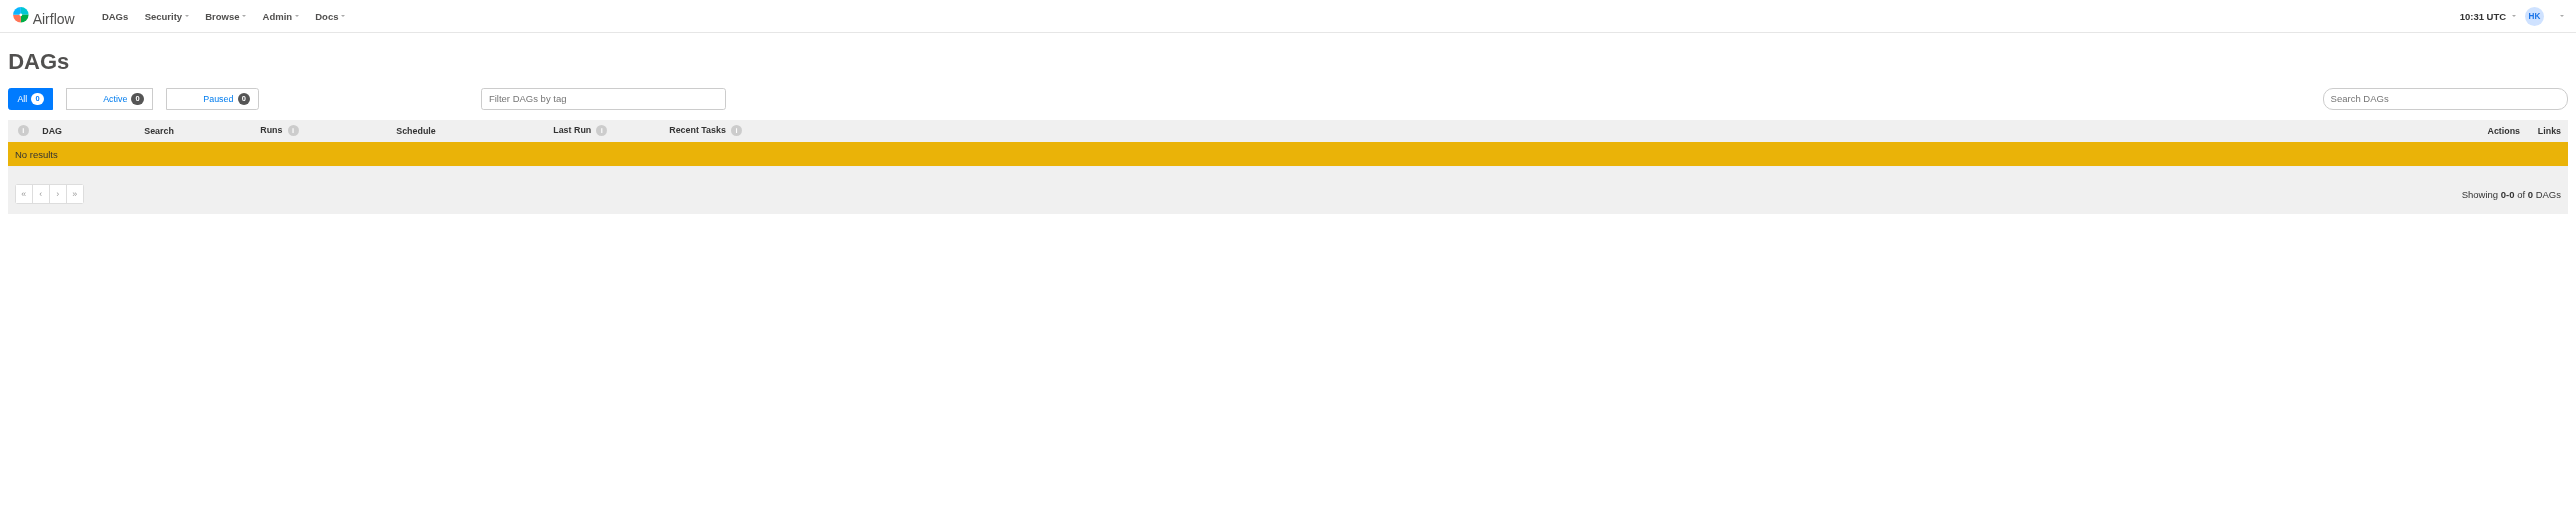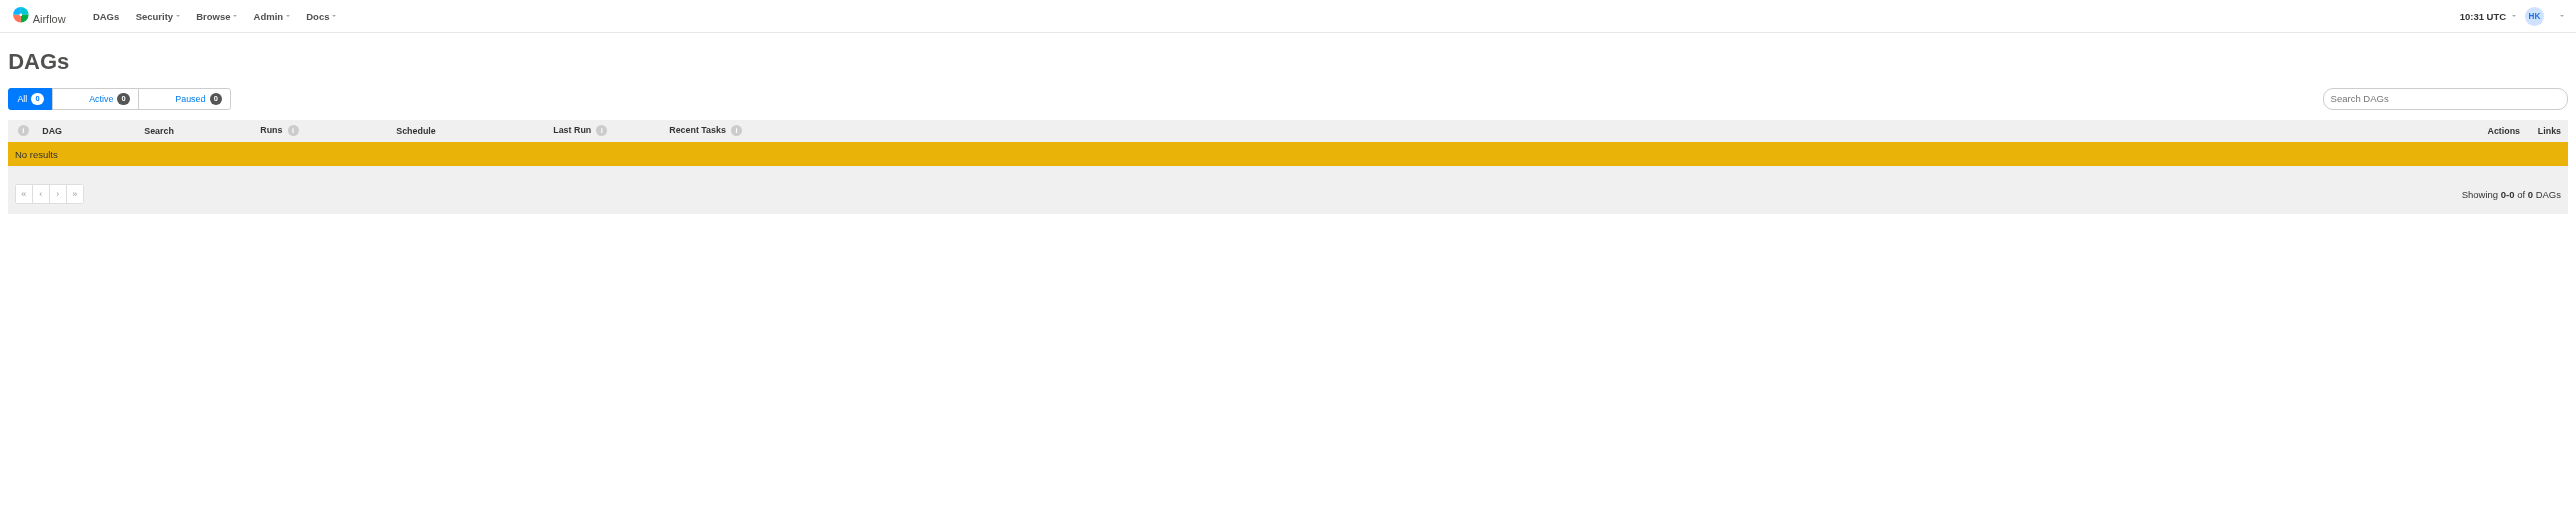--- a/index.html
+++ b/index.html
@@ -17,21 +17,21 @@
     padding: 0 12.3px;
     border-bottom: 0.7px solid #e6e6e6;
   }
   .brand {
     display: flex;
     align-items: center;
     margin-right: 19px;
     cursor: pointer;
   }
   .brand-text {
-    font-size: 11px;
+    font-size: 14px;
     color: #51504f;
     margin-left: 2.7px;
     margin-top: 6px;
   }
   .nav-items { display: flex; align-items: center; }
   .nav-item {
     font-size: 9.5px;
     font-weight: 600;
     color: #51504f;
     padding: 9.5px 8.2px;
@@ -82,20 +82,21 @@
   .controls-row {
     display: flex;
     align-items: center;
     gap: 11px;
     margin-bottom: 9.5px;
   }
   .filter-group {
     display: flex;
     border-radius: 2.7px;
     overflow: visible;
+    gap: 14px;
   }
   .filter-btn {
     display: flex;
     align-items: center;
     gap: 4.1px;
     padding: 4.1px 8.2px;
     font-size: 8.9px;
     border: 0.7px solid #ccc;
     background: #fff;
     color: #017cee;
@@ -255,20 +256,21 @@
       <div class="filter-btn">
         <span>Active</span>
         <span class="badge">0</span>
       </div>
       <div class="filter-btn">
         <span>Paused</span>
         <span class="badge">0</span>
       </div>
     </div>
 
+    <input class="tag-filter" type="text" placeholder="Filter DAGs by tag" style="">
 
     <input class="search-dags" type="text" placeholder="Search DAGs" style="">
   </div>
 
   <table class="dag-table">
     <thead>
       <tr>
         <th class="toggle-col">
           <span class="info-icon">i</span>
         </th>

